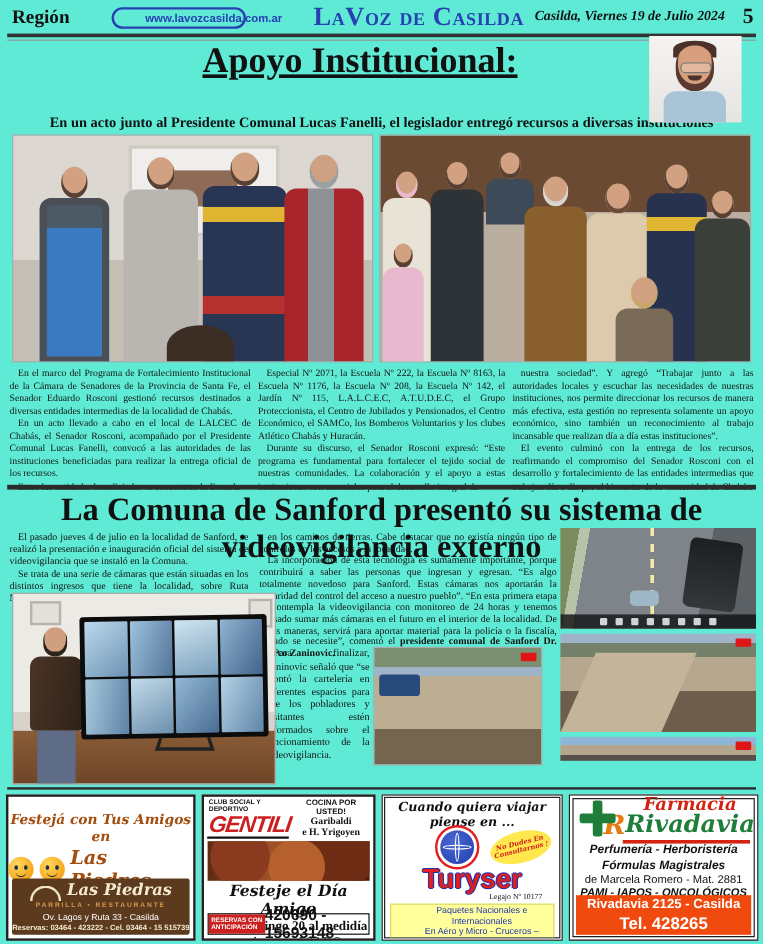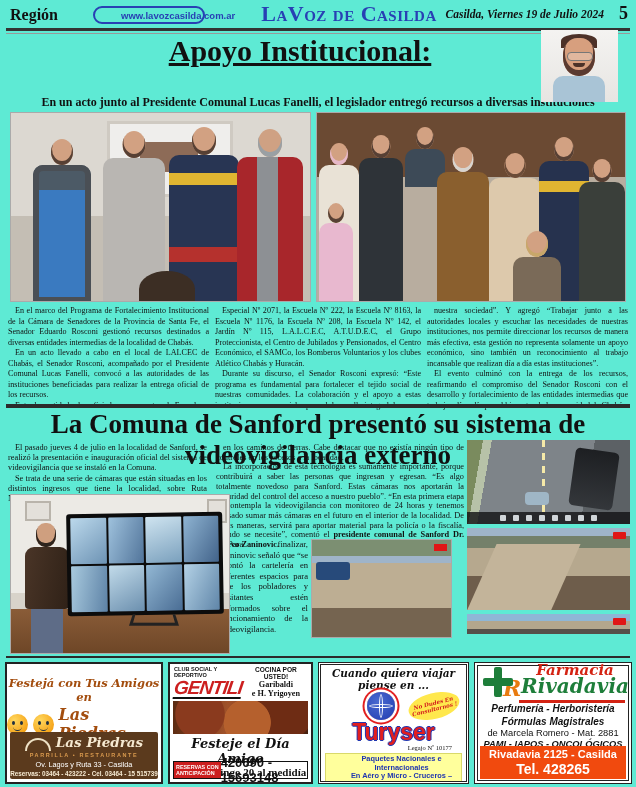--- a/index.html
+++ b/index.html
@@ -129,21 +129,21 @@
            background:radial-gradient(circle at 40% 35%,#4a6ad0,#1f3bb0);box-shadow:0 0 0 2.5px #fff,0 0 0 4.5px #e21f1f;}
   .t-globe:before{content:"";position:absolute;left:12px;top:2px;width:4px;height:24px;border-radius:50%;border:1.5px solid #fff;box-sizing:border-box;}
   .t-globe:after{content:"";position:absolute;left:2px;top:12px;width:24px;height:4px;border-radius:50%;border:1.5px solid #fff;box-sizing:border-box;}
   .t-badge{position:absolute;right:6px;top:2px;width:52px;height:26px;background:#ffe84d;border-radius:50%;
            transform:rotate(-14deg);color:#d41d1d;font-family:"DejaVu Serif",serif;font-style:italic;font-weight:bold;
            font-size:5.6px;line-height:6.4px;display:flex;align-items:center;justify-content:center;text-align:center;}
   .t-name{text-align:center;color:#e21f1f;font-family:"Liberation Sans",sans-serif;font-weight:bold;font-size:23px;line-height:23px;
           text-shadow:-1px 0 #2036b0,1px 0 #2036b0,0 -1px #2036b0,0 1px #2036b0;}
   .t-legajo{text-align:right;font-size:6.5px;padding-right:14px;}
   .t-box{margin:2px 4px;background:#ffff9c;border:1px solid #d9d96a;text-align:center;padding:1px 0;}
-  .t-box .b1{color:#2036b0;font-family:"Liberation Sans",sans-serif;font-weight:bold;font-size:7.4px;line-height:8.6px;padding-left:16px;}
+  .t-box .b1{color:#2036b0;font-family:"Liberation Sans",sans-serif;font-weight:normal;font-size:7.4px;line-height:8.6px;padding-left:16px;}
   
   .f-hd{position:relative;height:36px;}
   .f-cross{position:absolute;left:8px;top:4px;width:30px;height:30px;}
   .f-cross .v{position:absolute;left:11px;top:0;width:8px;height:30px;background:#1e7e3a;border-radius:2px;}
   .f-cross .h{position:absolute;left:0;top:11px;width:30px;height:8px;background:#1e7e3a;border-radius:2px;}
   .f-r{position:absolute;left:20px;top:8px;font-family:"DejaVu Serif",serif;font-style:italic;font-weight:bold;font-size:22px;color:#e87b10;z-index:-0;}
   .f-names{position:absolute;left:44px;top:0;right:0;text-align:center;}
   .f-n1{color:#d42313;font-size:15px;line-height:14px;}
   .f-n2{color:#1e7e3a;font-size:20px;line-height:19px;font-style:italic;}
   .f-under{margin:1px 6px 0 44px;height:3px;background:#d42313;}

